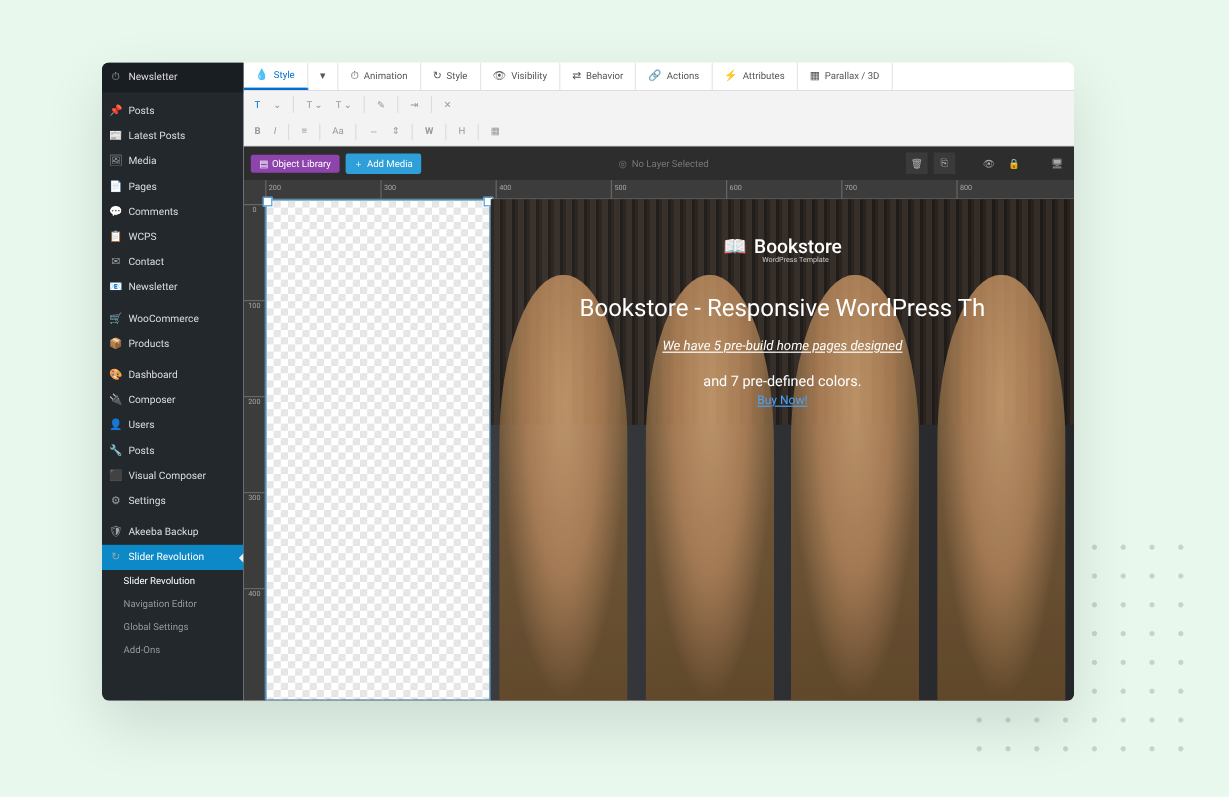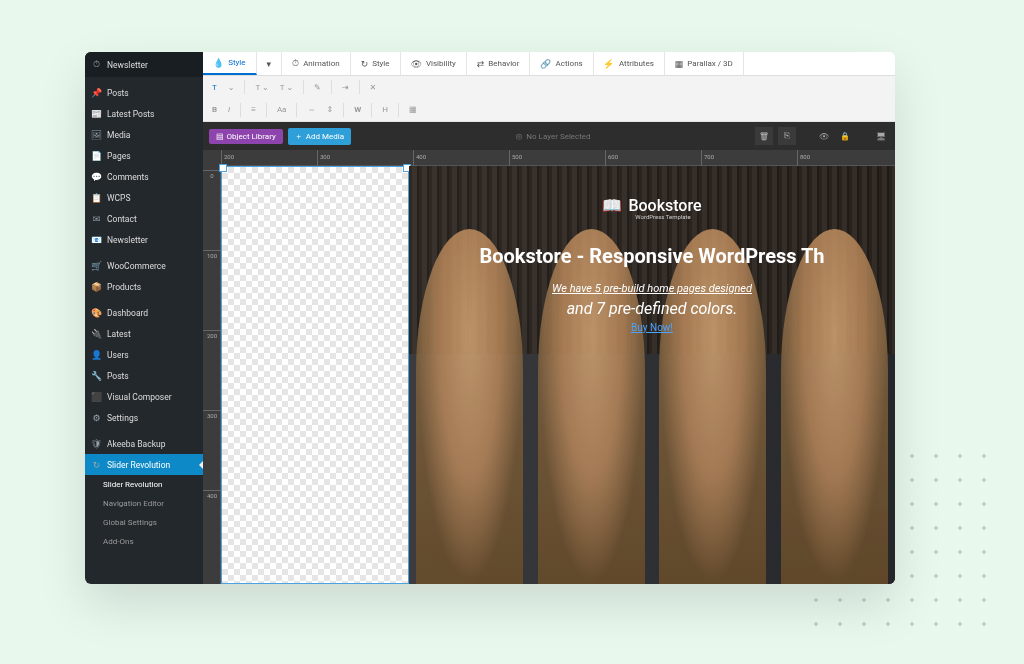--- a/index.html
+++ b/index.html
@@ -41,23 +41,23 @@
 .checker { width:188px; height:100%; background-image:linear-gradient(45deg,#e5e5e5 25%,transparent 25%,transparent 75%,#e5e5e5 75%),linear-gradient(45deg,#e5e5e5 25%,#fff 25%,#fff 75%,#e5e5e5 75%); background-size:12px 12px; background-position:0 0,6px 6px; border:1px solid #4aa3df; position:relative; }
 .checker::before,.checker::after { content:''; position:absolute; width:6px; height:6px; border:1px solid #4aa3df; background:#fff; }
 .checker::before { left:-3px; top:-3px; }
 .checker::after { right:-3px; top:-3px; }
 .slide { flex:1; position:relative; background:linear-gradient(rgba(20,35,55,.55),rgba(20,35,55,.55)),linear-gradient(90deg,#6b5a4a 0%,#5a4a3a 30%,#4a3a2a 60%,#3a2a1a 100%); overflow:hidden; color:#fff; display:flex; flex-direction:column; align-items:center; padding-top:30px; }
 .people { position:absolute; inset:0; display:flex; align-items:flex-end; justify-content:space-around; }
 .person { width:22%; height:85%; background:radial-gradient(ellipse at 50% 30%,#d4a574 0%,#b8875a 40%,transparent 70%),linear-gradient(#8a6d4a,#6a4d2a); border-radius:50% 50% 0 0/40% 40% 0 0; opacity:.85; }
 .shelf { position:absolute; top:0; left:0; right:0; height:45%; background:repeating-linear-gradient(90deg,#2a1f15 0,#2a1f15 3px,#3a2f25 3px,#3a2f25 8px,#1a1510 8px,#1a1510 10px); opacity:.7; }
 .logo { position:relative; display:flex; align-items:center; gap:6px; font-size:16px; font-weight:500; z-index:2; }
 .logo-sub { font-size:6px; color:#ccc; margin-left:22px; margin-top:-2px; position:relative; z-index:2; }
-.headline { position:relative; font-size:20px; font-weight:700; margin-top:24px; z-index:2; padding:0 10px; text-align:center; white-space:nowrap; }
+.headline { position:relative; font-size:20px; font-weight:400; margin-top:24px; z-index:2; padding:0 10px; text-align:center; white-space:nowrap; }
 .sub1 { position:relative; font-size:11px; margin-top:14px; z-index:2; font-style:italic;text-decoration:underline; }
-.sub2 { position:relative; font-size:16px; margin-top:4px; z-index:2; font-style:italic; }
+.sub2 { position:relative; font-size:12px; margin-top:16px; z-index:2; }
 .cta { position:relative; font-size:10px; margin-top:4px; color:#4aa3ff; z-index:2; cursor:pointer;text-decoration:underline; }
 </style>
 </head>
 <body>
 
 <div class="dots"></div>
 <div class="frame">
 
   <div class="sidebar">
     <div class="sb-item dash">
@@ -111,21 +111,21 @@
         </div>
       </div>
     <div class="sb-sep"></div>
     <div id="sb-g3">
         <div class="sb-item">
           <span class="sb-ico">🎨</span>
           <span>Dashboard</span>
         </div>
         <div class="sb-item">
           <span class="sb-ico">🔌</span>
-          <span>Latest</span>
+          <span>Composer</span>
         </div>
         <div class="sb-item">
           <span class="sb-ico">👤</span>
           <span>Users</span>
         </div>
         <div class="sb-item">
           <span class="sb-ico">🔧</span>
           <span>Posts</span>
         </div>
         <div class="sb-item">

